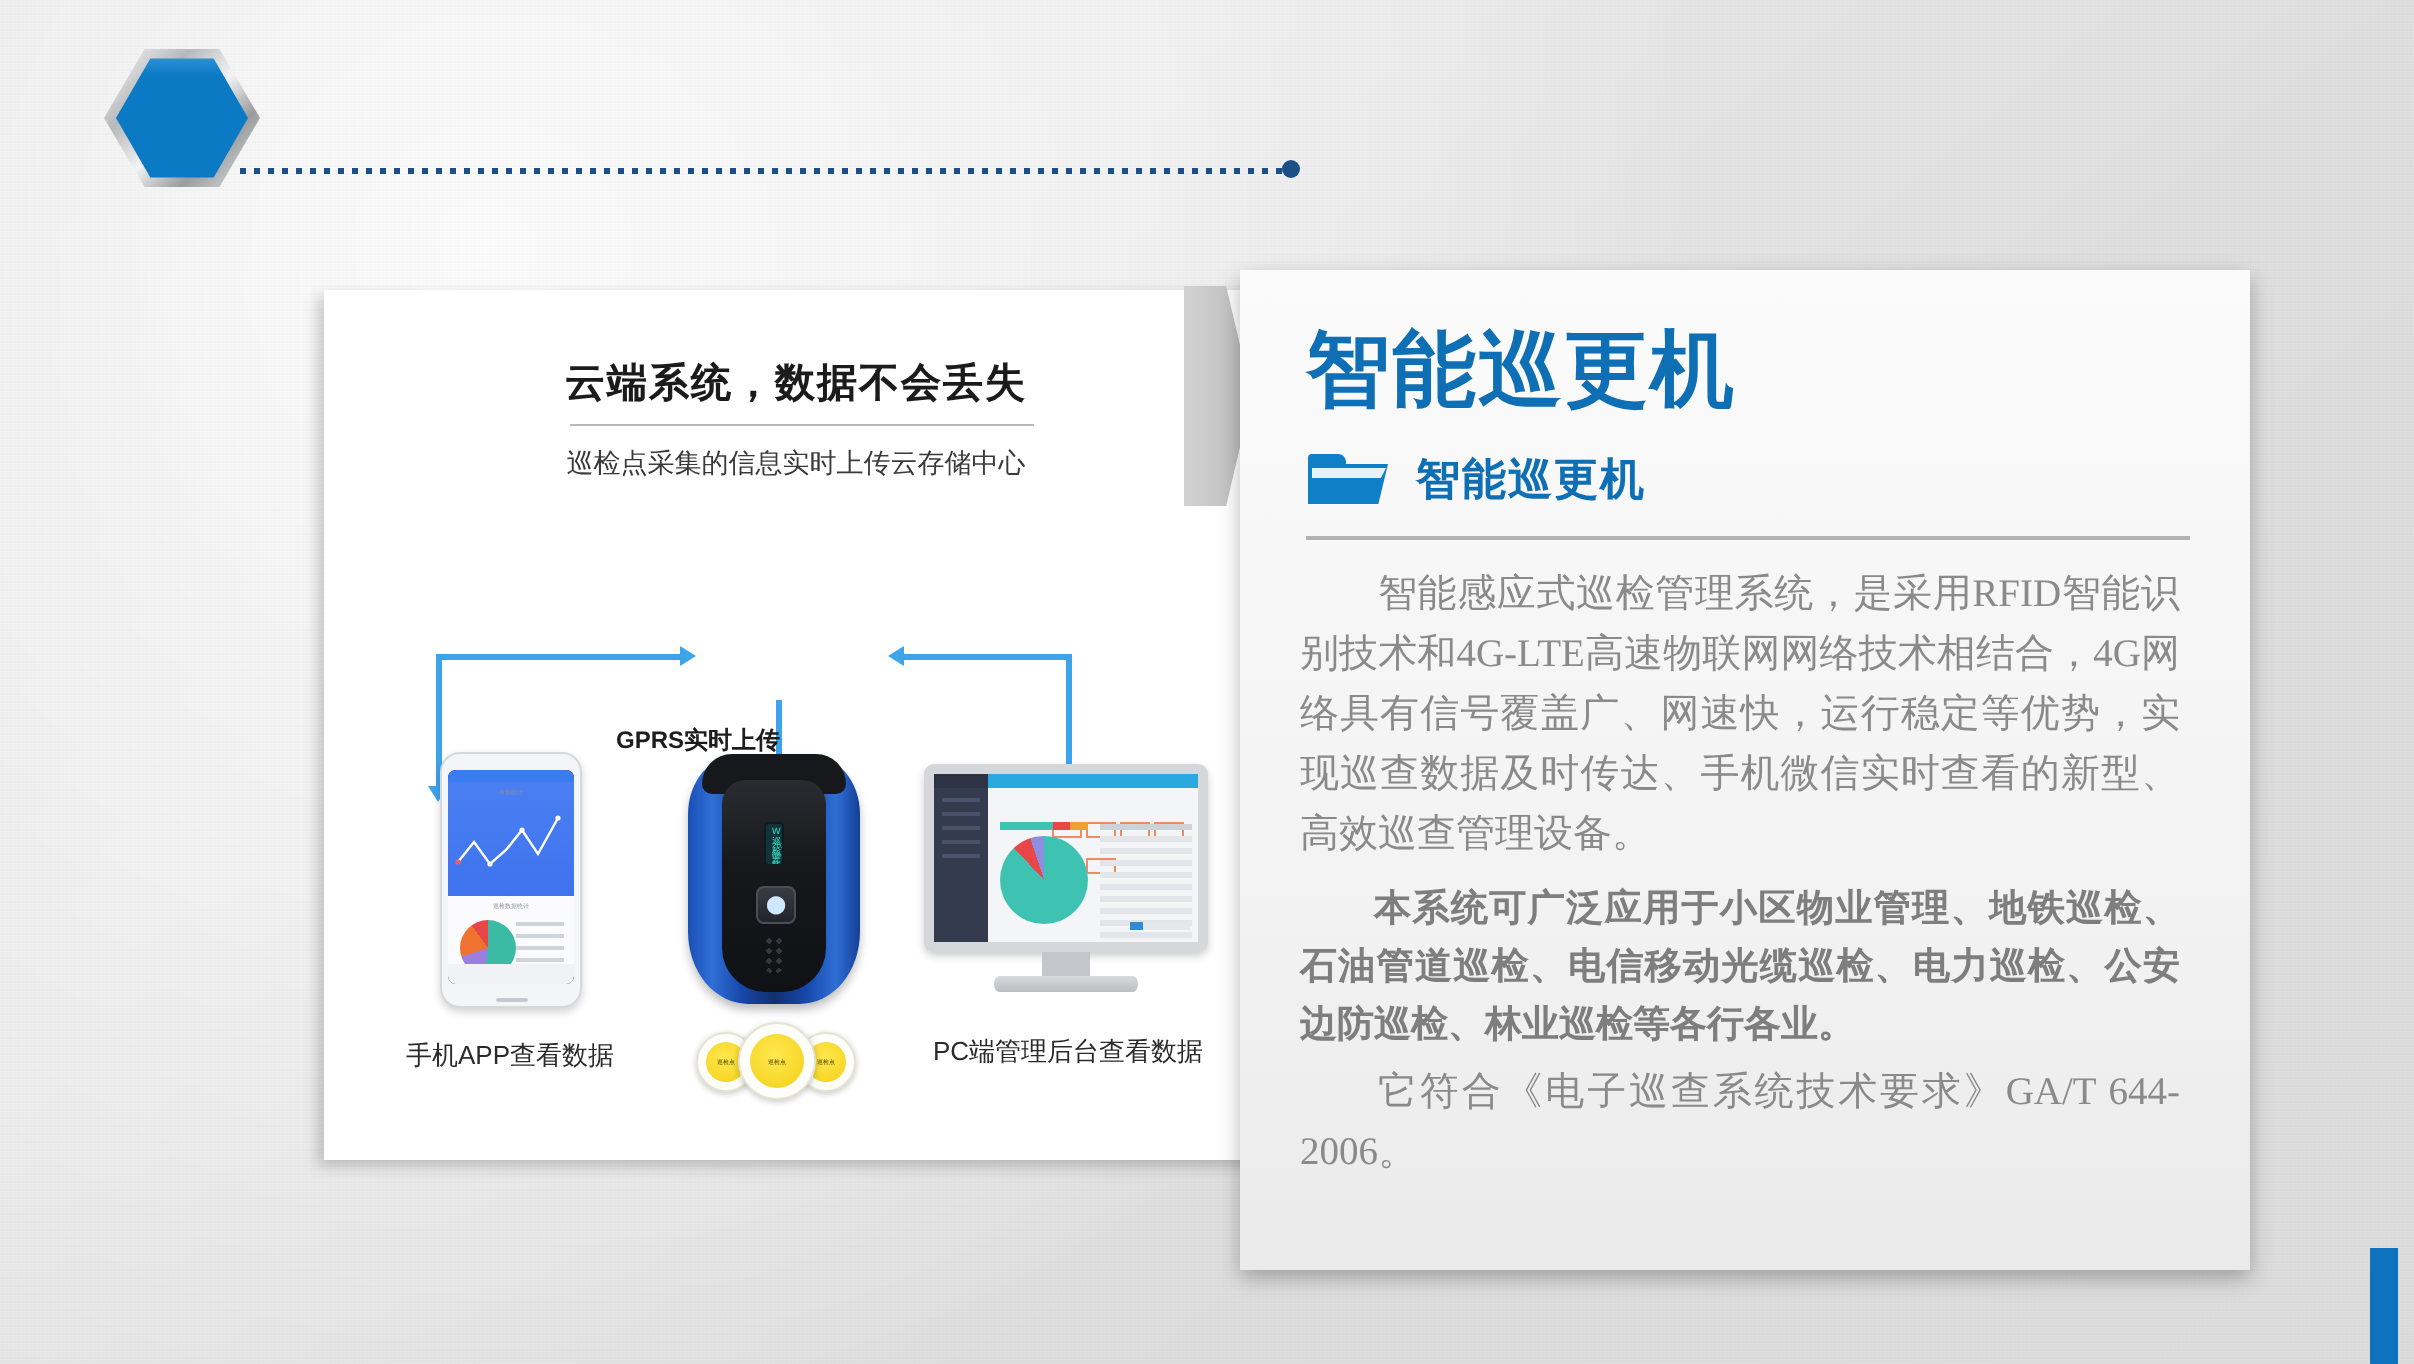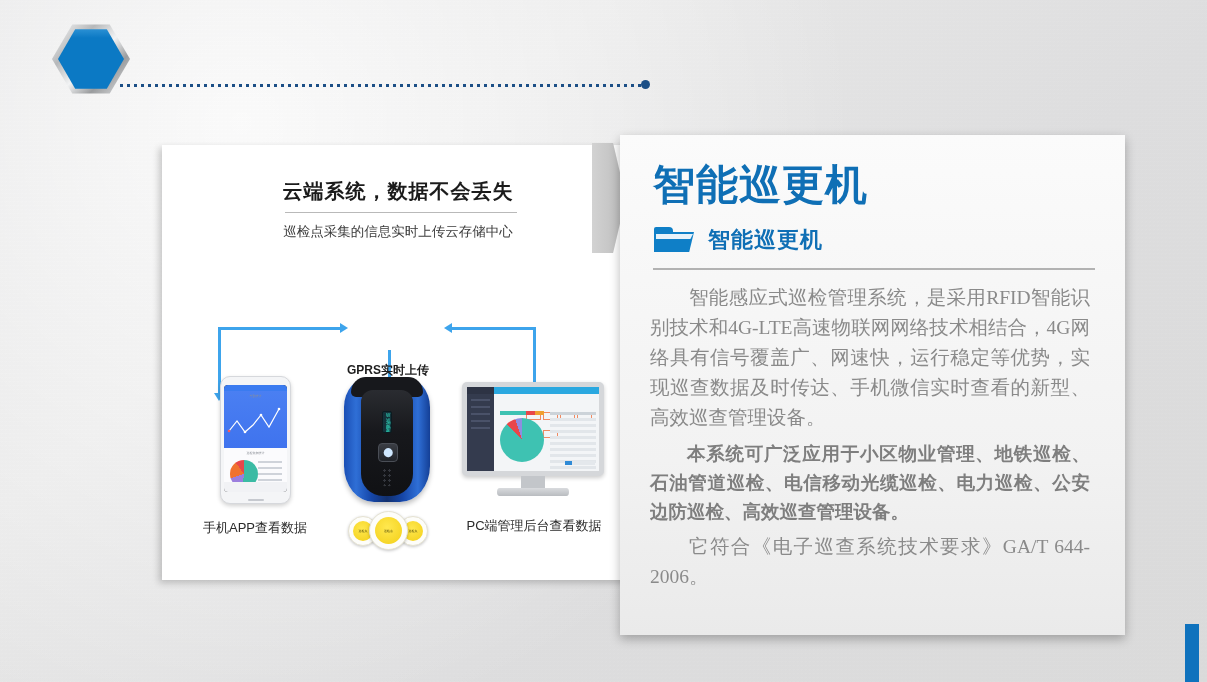--- a/index.html
+++ b/index.html
@@ -105,21 +105,21 @@
       radial-gradient(circle 26px at 58px 22px, #000 99%, transparent 100%),
       radial-gradient(circle 19px at 85px 28px, #000 99%, transparent 100%),
       linear-gradient(#000 0 0) 14px 28px/86px 22px no-repeat;
   }
   .cloud-label {
     position: absolute; left: 0; top: 20px; width: 100%;
     text-align: center; color: #ffffff; font-size: 13px; letter-spacing: 3px;
   }
   .gprs-label {
     position: absolute; left: 296px; top: 362px; width: 160px;
-    text-align: center; font-size: 12px; font-weight: bold; color: #1d1d1d;
+    text-align: left; font-size: 12px; font-weight: bold; color: #1d1d1d;
   }
 
   
   .ln { position: absolute; background: #3da4ec; }
   .arrow-head {
     position: absolute; width: 0; height: 0;
   }
   .ah-down { border-left: 5px solid transparent; border-right: 5px solid transparent; border-top: 8px solid #3da4ec; }
   .ah-right { border-top: 5px solid transparent; border-bottom: 5px solid transparent; border-left: 8px solid #3da4ec; }
   .ah-left { border-top: 5px solid transparent; border-bottom: 5px solid transparent; border-right: 8px solid #3da4ec; }
@@ -442,19 +442,19 @@
     <div class="folder-icon">
       <div class="tab"></div>
       <div class="body"></div>
       <div class="lip"></div>
     </div>
     <div class="rp-subtitle">智能巡更机</div>
     <div class="rp-rule"></div>
 
     <div class="rp-body">
       <p>智能感应式巡检管理系统，是采用RFID智能识别技术和4G-LTE高速物联网网络技术相结合，4G网络具有信号覆盖广、网速快，运行稳定等优势，实现巡查数据及时传达、手机微信实时查看的新型、高效巡查管理设备。</p>
-      <p class="bold">本系统可广泛应用于小区物业管理、地铁巡检、石油管道巡检、电信移动光缆巡检、电力巡检、公安边防巡检、高效巡查管理设备。</p>
+      <p class="bold">本系统可广泛应用于小区物业管理、地铁巡检、石油管道巡检、电信移动光缆巡检、电力巡检、公安边防巡检、林业巡检等各行各业。</p>
       <p>它符合《电子巡查系统技术要求》GA/T 644-2006。</p>
     </div>
   </div>
 
   <div class="corner-accent"></div>
 </div>
 
 </body></html>

